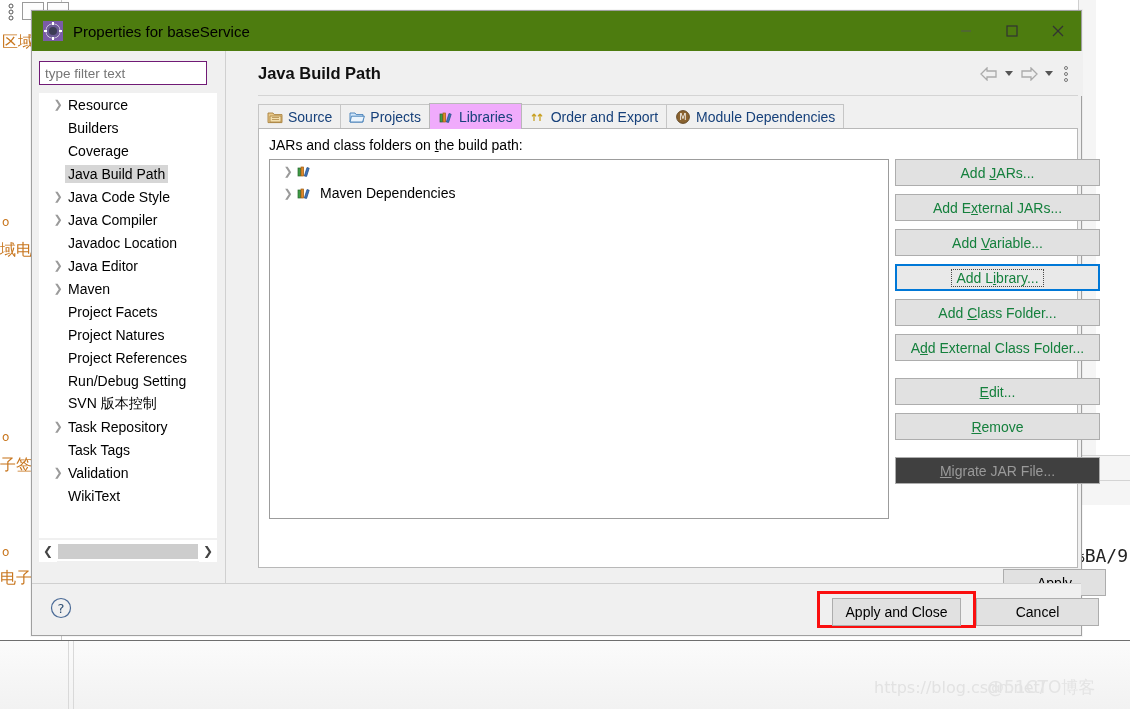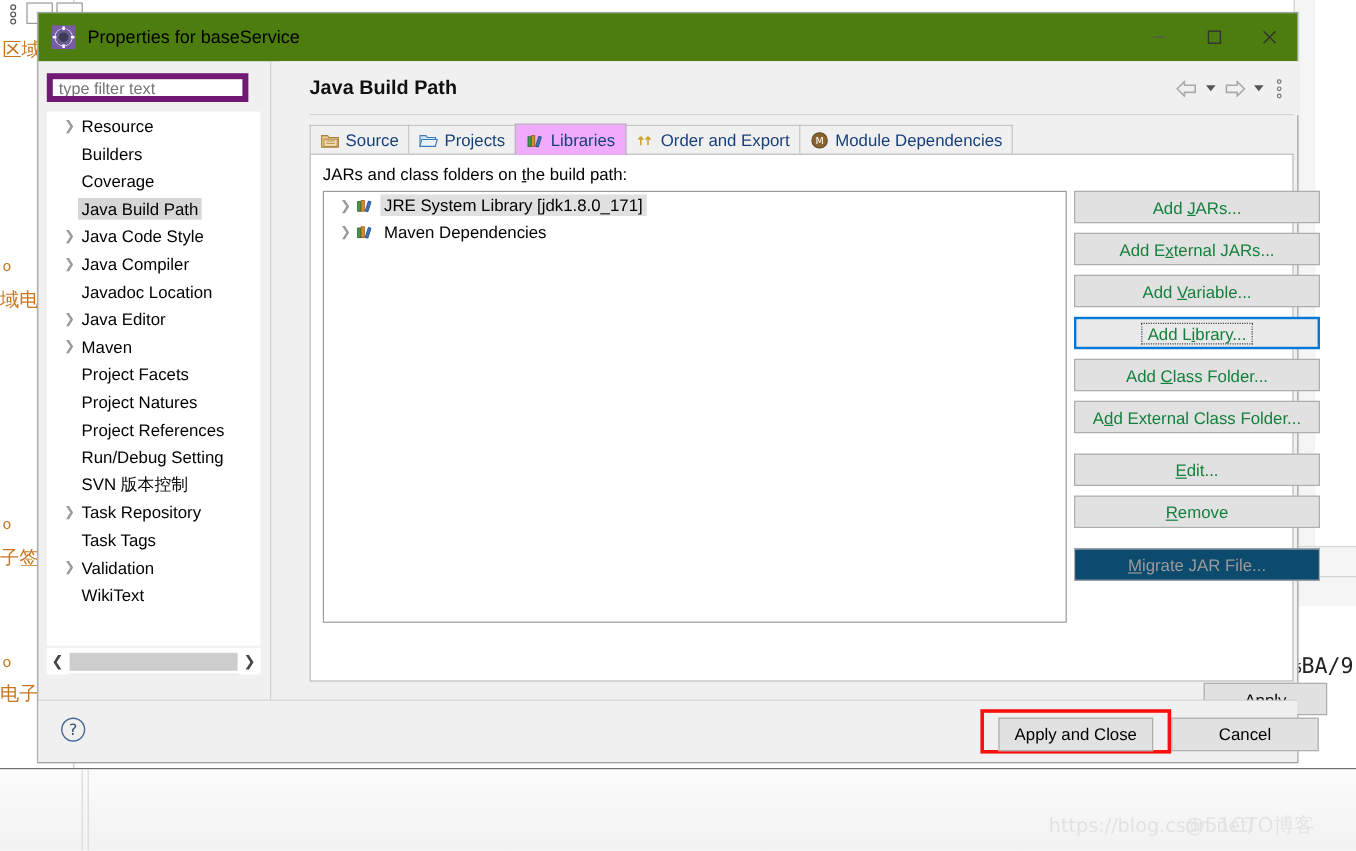--- a/index.html
+++ b/index.html
@@ -83,21 +83,21 @@
     width: 46px; height: 40px; display: flex; align-items: center; justify-content: center;
   }
 
   .dlg-body { position: relative; height: 532px; }
 
   
   .left-col {
     position: absolute; left: 7px; top: 10px; width: 178px; height: 512px;
   }
   .filter-box {
-    width: 168px; height: 24px; border: 5px solid #701a75; background: #fff;
+    width: 168px; height: 24px; border: 1px solid #701a75; background: #fff;
     font-size: 13.5px; padding: 0 5px; color: #9a9a9a;
     font-family: "Liberation Sans", sans-serif;
   }
   .tree {
     position: absolute; top: 32px; left: 0; width: 178px; height: 445px;
     background: #fff; overflow: hidden;
   }
   .tree-item {
     position: relative; height: 23px; display: flex; align-items: center;
     padding-left: 12px; font-size: 14px; color: #000; white-space: nowrap;
@@ -188,21 +188,21 @@
     font-size: 14px; color: #15803d; display: flex; align-items: center; justify-content: center;
     margin-bottom: 8px; white-space: nowrap; cursor: default;
   }
   .sbtn u { text-decoration: underline; }
   .sbtn.focused {
     border: 2px solid #0078d7; background: #e9e9e9;
   }
   .sbtn.focused .inner {
     border: 1px dotted #4a4a4a; padding: 1px 4px; line-height: 1;
   }
-  .sbtn.disabled { color: #9a9a9a; background: #0c4a6e; }
+  .sbtn.disabled { color: #9a9a9a; background: #404040; }
   .sbtn.gap-top { margin-top: 17px; }
 
   .apply-row {
     position: absolute; left: 0; top: 520px; width: 850px; height: 12px;
   }
   .apply-btn {
     position: absolute; left: 770px; top: -2px; width: 103px; height: 27px;
     background: #e1e1e1; border: 1px solid #adadad; font-size: 14px; color: #000;
     display: flex; align-items: center; justify-content: center;
   }
@@ -480,21 +480,20 @@
           <div class="listbox">
             <div class="list-row selected">
               <span class="arrow">❯</span>
               <span class="lib-icon">
                 <svg width="16" height="16" viewBox="0 0 16 16">
                   <rect x="2" y="5" width="2.6" height="8" fill="#3e9b45" stroke="#27662c" stroke-width="0.7"></rect>
                   <rect x="5" y="4" width="2.6" height="9" fill="#e08a2a" stroke="#9b5a12" stroke-width="0.7"></rect>
                   <path d="M8.3 13 L11 4.5 L13.2 5.2 L10.6 13.4 Z" fill="#3b74bd" stroke="#23497c" stroke-width="0.7"></path>
                 </svg>
               </span>
-              <span class="ltext">JRE System Library [jdk1.8.0_171]</span>
             </div>
             <div class="list-row">
               <span class="arrow">❯</span>
               <span class="lib-icon">
                 <svg width="16" height="16" viewBox="0 0 16 16">
                   <rect x="2" y="5" width="2.6" height="8" fill="#3e9b45" stroke="#27662c" stroke-width="0.7"></rect>
                   <rect x="5" y="4" width="2.6" height="9" fill="#e08a2a" stroke="#9b5a12" stroke-width="0.7"></rect>
                   <path d="M8.3 13 L11 4.5 L13.2 5.2 L10.6 13.4 Z" fill="#3b74bd" stroke="#23497c" stroke-width="0.7"></path>
                 </svg>
               </span>

